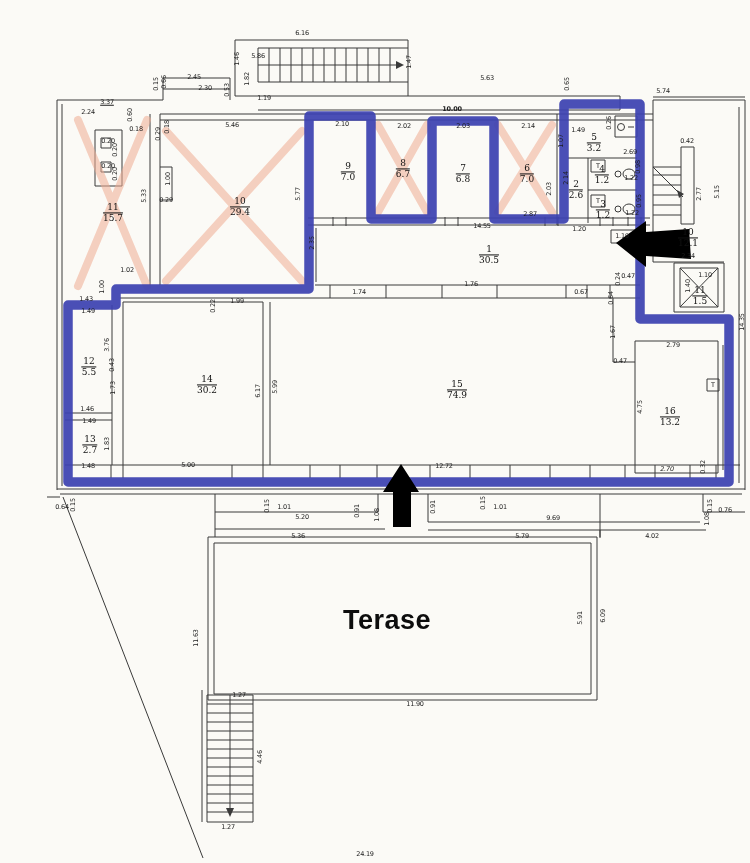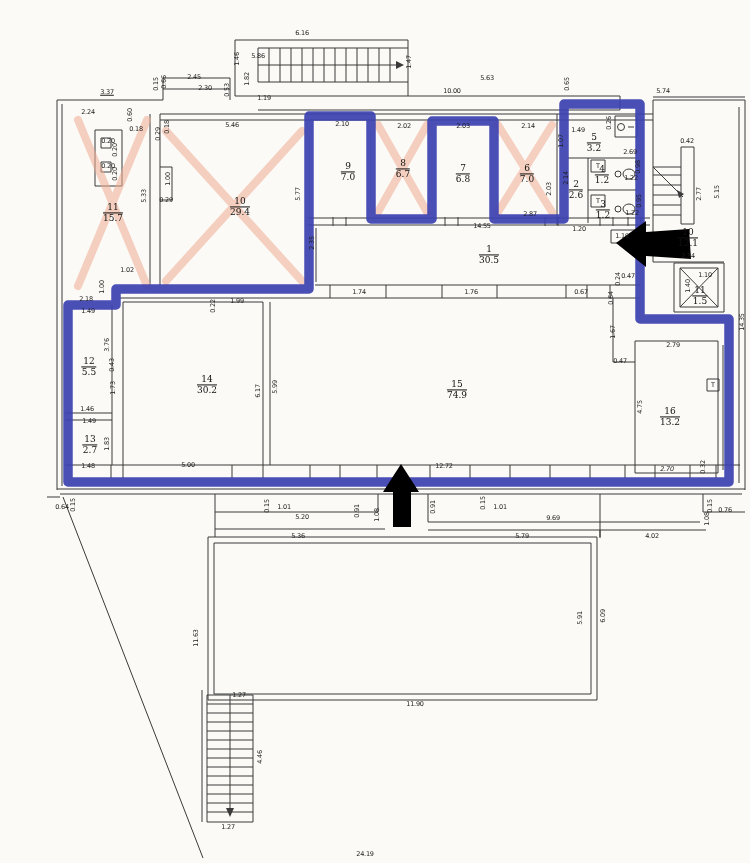--- a/index.html
+++ b/index.html
@@ -110,41 +110,41 @@
       <div class="dim" style="left: 258px; top: 56px;">5.86</div>
       <div class="dim v" style="left: 237px; top: 59px;">1.46</div>
       <div class="dim v" style="left: 247px; top: 79px;">1.82</div>
       <div class="dim v" style="left: 409px; top: 62px;">1.47</div>
       <div class="dim" style="left: 194px; top: 77px;">2.45</div>
       <div class="dim" style="left: 205px; top: 88px;">2.30</div>
       <div class="dim v" style="left: 227px; top: 90px;">0.53</div>
       <div class="dim" style="left: 264px; top: 98px;">1.19</div>
       <div class="dim v" style="left: 156px; top: 84px;">0.15</div>
       <div class="dim v" style="left: 164px; top: 82px;">0.66</div>
-      <div class="dim" style="left: 107px; top: 92px; text-decoration: underline;">3.37</div>
+      <div class="dim" style="left: 107px; top: 102px; text-decoration: underline;">3.37</div>
       <div class="dim" style="left: 487px; top: 78px;">5.63</div>
-      <div class="dim" style="left: 452px; top: 91px;">10.00</div>
+      <div class="dim" style="left: 452px; top: 109px; font-weight: bold;">10.00</div>
       <div class="dim v" style="left: 567px; top: 84px;">0.65</div>
       <div class="dim" style="left: 663px; top: 91px;">5.74</div>
       <div class="dim" style="left: 88px; top: 112px;">2.24</div>
       <div class="dim v" style="left: 130px; top: 115px;">0.60</div>
       <div class="dim" style="left: 136px; top: 129px;">0.18</div>
       <div class="dim v" style="left: 158px; top: 134px;">0.29</div>
       <div class="dim v" style="left: 167px; top: 127px;">0.18</div>
       <div class="dim" style="left: 232px; top: 125px;">5.46</div>
       <div class="dim v" style="left: 168px; top: 179px;">1.00</div>
       <div class="dim" style="left: 166px; top: 200px;">0.29</div>
       <div class="dim v" style="left: 144px; top: 196px;">5.33</div>
       <div class="dim" style="left: 127px; top: 270px; text-align: center;">1.02</div>
       <div class="dim" style="left: 108px; top: 141px;">0.20</div>
       <div class="dim v" style="left: 115px; top: 150px;">0.20</div>
       <div class="dim" style="left: 108px; top: 166px;">0.20</div>
       <div class="dim v" style="left: 115px; top: 174px;">0.20</div>
       <div class="dim v" style="left: 102px; top: 287px;">1.00</div>
-      <div class="dim" style="left: 86px; top: 299px;">2.18</div>
+      <div class="dim" style="left: 86px; top: 299px;">1.43</div>
       <div class="dim" style="left: 88px; top: 311px;">1.49</div>
       <div class="dim" style="left: 342px; top: 124px;">2.10</div>
       <div class="dim" style="left: 404px; top: 126px;">2.02</div>
       <div class="dim" style="left: 463px; top: 126px;">2.03</div>
       <div class="dim" style="left: 528px; top: 126px;">2.14</div>
       <div class="dim v" style="left: 298px; top: 194px;">5.77</div>
       <div class="dim v" style="left: 312px; top: 243px;">2.35</div>
       <div class="dim" style="left: 530px; top: 214px;">2.87</div>
       <div class="dim v" style="left: 549px; top: 189px;">2.03</div>
       <div class="dim v" style="left: 566px; top: 178px;">2.14</div>
@@ -163,21 +163,21 @@
       <div class="dim v" style="left: 699px; top: 194px;">2.77</div>
       <div class="dim v" style="left: 717px; top: 192px;">5.15</div>
       <div class="dim" style="left: 688px; top: 256px;">2.34</div>
       <div class="dim" style="left: 705px; top: 275px;">1.10</div>
       <div class="dim v" style="left: 688px; top: 286px;">1.40</div>
       <div class="dim v" style="left: 742px; top: 322px;">14.35</div>
       <div class="dim" style="left: 628px; top: 276px;">0.47</div>
       <div class="dim v" style="left: 618px; top: 279px;">0.24</div>
       <div class="dim v" style="left: 611px; top: 298px;">0.64</div>
       <div class="dim" style="left: 359px; top: 292px;">1.74</div>
-      <div class="dim" style="left: 471px; top: 292px;">1.76</div>
+      <div class="dim" style="left: 471px; top: 284px;">1.76</div>
       <div class="dim" style="left: 581px; top: 292px;">0.67</div>
       <div class="dim v" style="left: 213px; top: 306px;">0.22</div>
       <div class="dim" style="left: 237px; top: 301px;">1.99</div>
       <div class="dim v" style="left: 107px; top: 345px;">3.76</div>
       <div class="dim v" style="left: 112px; top: 365px;">0.43</div>
       <div class="dim v" style="left: 113px; top: 388px;">1.73</div>
       <div class="dim" style="left: 87px; top: 409px;">1.46</div>
       <div class="dim" style="left: 89px; top: 421px;">1.49</div>
       <div class="dim v" style="left: 107px; top: 444px;">1.83</div>
       <div class="dim" style="left: 88px; top: 466px;">1.48</div>
@@ -286,13 +286,14 @@
       <div class="room" style="left: 457px; top: 390px;">
         <span class="n">15</span>
         <span class="a">74.9</span>
       </div>
       <div class="room" style="left: 670px; top: 417px;">
         <span class="n">16</span>
         <span class="a">13.2</span>
       </div>
     </div>
 
+  <div class="terase" style="left:387px;top:620px;">Terase</div>
 </div>
 
 </body></html>

